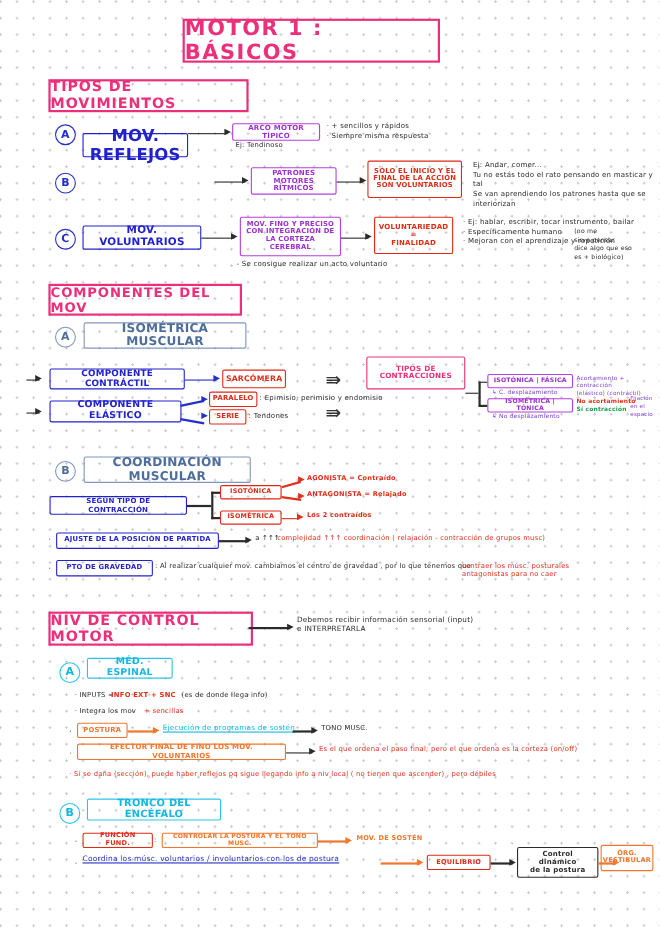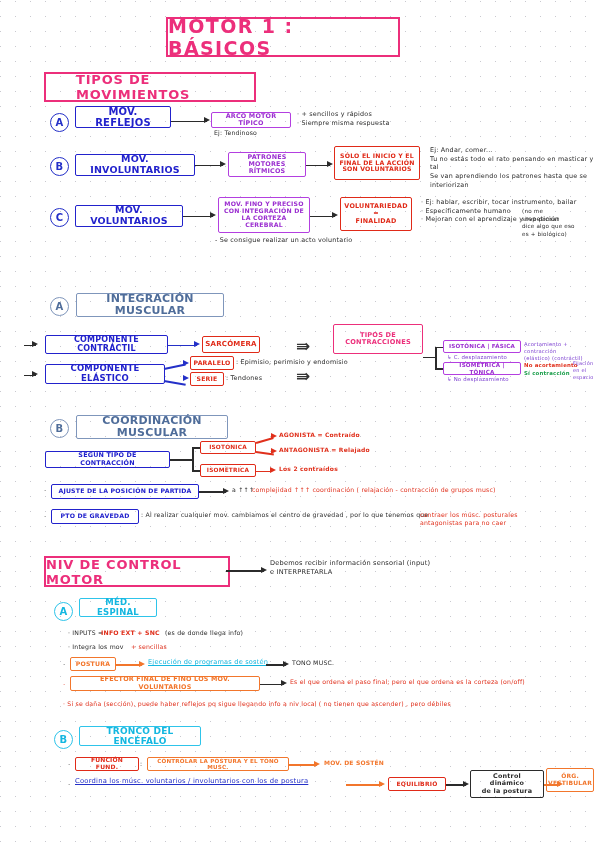--- a/index.html
+++ b/index.html
@@ -88,33 +88,32 @@
   .ul{text-decoration:underline;}
 </style>
 </head>
 <body>
 
 <div id="page"></div>
 <div id="sheet">
 
   <div class="title-box hw">MOTOR 1 : BÁSICOS</div>
 
-  <div class="sec-head hw" style="left:44px;top:72px;width:178px;height:26px;font-size:13px;padding-left:30px;">TIPOS DE MOVIMIENTOS</div>
+  <div class="sec-head hw" style="left:44px;top:72px;width:178px;height:26px;font-size:13px;">TIPOS DE MOVIMIENTOS</div>
 
   <div class="circ b hw" style="left:50px;top:113px;">A</div>
-  <div class="node blue hw" style="left:75px;top:106px;width:96px;height:22px;font-size:10px;">MOV. REFLEJOS</div>
+  <div class="node blue hw" style="left:75px;top:121px;width:96px;height:22px;font-size:15px;">MOV. REFLEJOS</div>
   <div class="ln" style="left:171px;top:120.5px;width:36px;"></div>
   <div class="arrowhead" style="left:204px;top:117px;"></div>
   <div class="node purple hw" style="left:211px;top:112px;width:80px;height:16px;font-size:6.4px;">ARCO MOTOR TÍPICO</div>
   <div class="txt ink hw" style="left:214px;top:129px;font-size:6.2px;">Ej: Tendinoso</div>
   <div class="txt ink hw" style="left:297px;top:110px;font-size:6.4px;">· + sencillos  y rápidos
 · Siempre misma respuesta</div>
 
   <div class="circ b hw" style="left:50px;top:157px;">B</div>
-  <div class="node blue hw" style="left:75px;top:154px;width:120px;height:22px;font-size:9.5px;">MOV. INVOLUNTARIOS</div>
   <div class="ln" style="left:195px;top:164.5px;width:28px;"></div>
   <div class="arrowhead" style="left:220px;top:161px;"></div>
   <div class="node purple hw" style="left:228px;top:152px;width:78px;height:25px;font-size:6.4px;">PATRONES MOTORES
 RÍTMICOS</div>
   <div class="ln" style="left:306px;top:164.5px;width:24px;"></div>
   <div class="arrowhead" style="left:327px;top:161px;"></div>
   <div class="node red hw" style="left:334px;top:146px;width:86px;height:34px;font-size:6.2px;">SÓLO EL INICIO Y EL
 FINAL DE LA ACCIÓN
 SON VOLUNTARIOS</div>
   <div class="txt ink hw" style="left:430px;top:146px;font-size:6.4px;">Ej: Andar, comer...
@@ -135,23 +134,24 @@
 FINALIDAD</div>
   <div class="txt ink hw" style="left:215px;top:236px;font-size:6.4px;">- Se consigue realizar un acto voluntario</div>
   <div class="txt ink hw" style="left:421px;top:198px;font-size:6.4px;">· Ej: hablar, escribir, tocar instrumento, bailar
 · Específicamente humano
 · Mejoran con el aprendizaje y repetición</div>
   <div class="txt ink hw" style="left:522px;top:208px;font-size:5.6px;">(no me
 sirve pensar
 dice algo que eso
 es + biológico)</div>
 
+  <div class="sec-head hw" style="left:44px;top:258px;width:172px;height:25px;font-size:12px;">COMPONENTES DEL MOV</div>
 
   <div class="circ s hw" style="left:50px;top:297px;">A</div>
-  <div class="node slate hw" style="left:76px;top:293px;width:148px;height:24px;font-size:11px;">INTEGRACIÓN MUSCULAR</div>
+  <div class="node slate hw" style="left:76px;top:293px;width:148px;height:24px;font-size:11px;">ISOMÉTRICA MUSCULAR</div>
 
   <div class="arrowhead" style="left:32px;top:341px;"></div>
   <div class="ln" style="left:24px;top:344.5px;width:12px;"></div>
   <div class="node blue hw" style="left:45px;top:335px;width:123px;height:19px;font-size:8px;">COMPONENTE CONTRÁCTIL</div>
   <div class="ln blu" style="left:168px;top:344.5px;width:29px;"></div>
   <div class="arrowhead blu" style="left:194px;top:341px;"></div>
   <div class="node red hw" style="left:202px;top:336px;width:58px;height:17px;font-size:7px;">SARCÓMERA</div>
 
   <div class="arrowhead" style="left:32px;top:371px;"></div>
   <div class="ln" style="left:24px;top:374.5px;width:12px;"></div>

